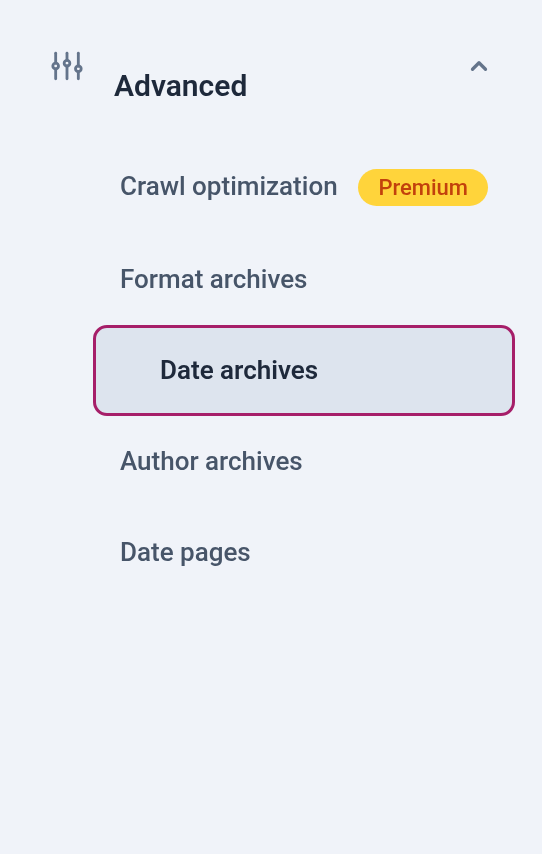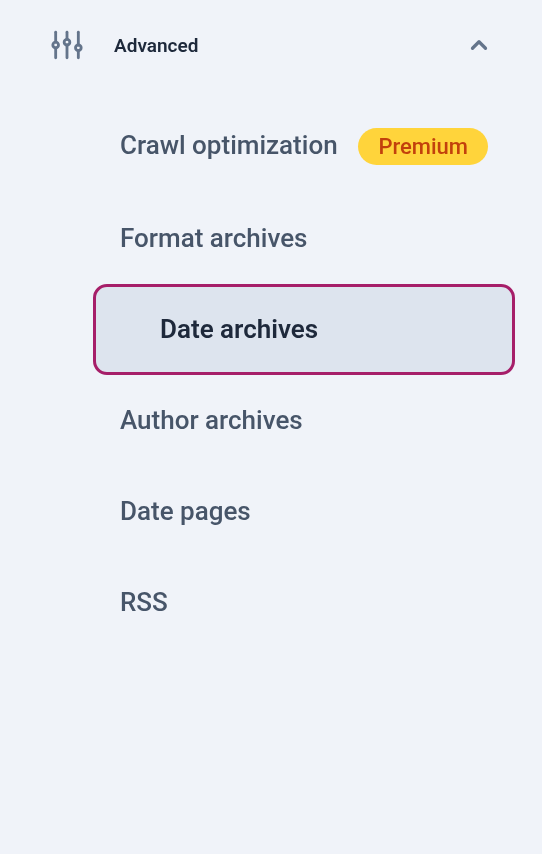--- a/index.html
+++ b/index.html
@@ -21,23 +21,24 @@
       padding: 8px 20px;
       cursor: pointer;
     }
     .section-icon {
       color: #64748b;
       display: flex;
       align-items: center;
     }
     .section-title {
       flex: 1;
-      font-size: 19px;
+      font-size: 30px;
       font-weight: 600;
       color: #1e293b;
+      margin-top: 40px;
     }
     .chevron {
       color: #64748b;
       display: flex;
       align-items: center;
     }
     .menu-list {
       margin-top: 30px;
       padding-left: 66px;
     }
@@ -113,16 +114,13 @@
   </div>
   <div class="menu-item selected">
     <span class="menu-item-label">Date archives</span>
   </div>
   <div class="menu-item">
     <span class="menu-item-label">Author archives</span>
   </div>
   <div class="menu-item">
     <span class="menu-item-label">Date pages</span>
   </div>
-  <div class="menu-item">
-    <span class="menu-item-label">RSS</span>
-  </div>
 </div>
 
 </body></html>

